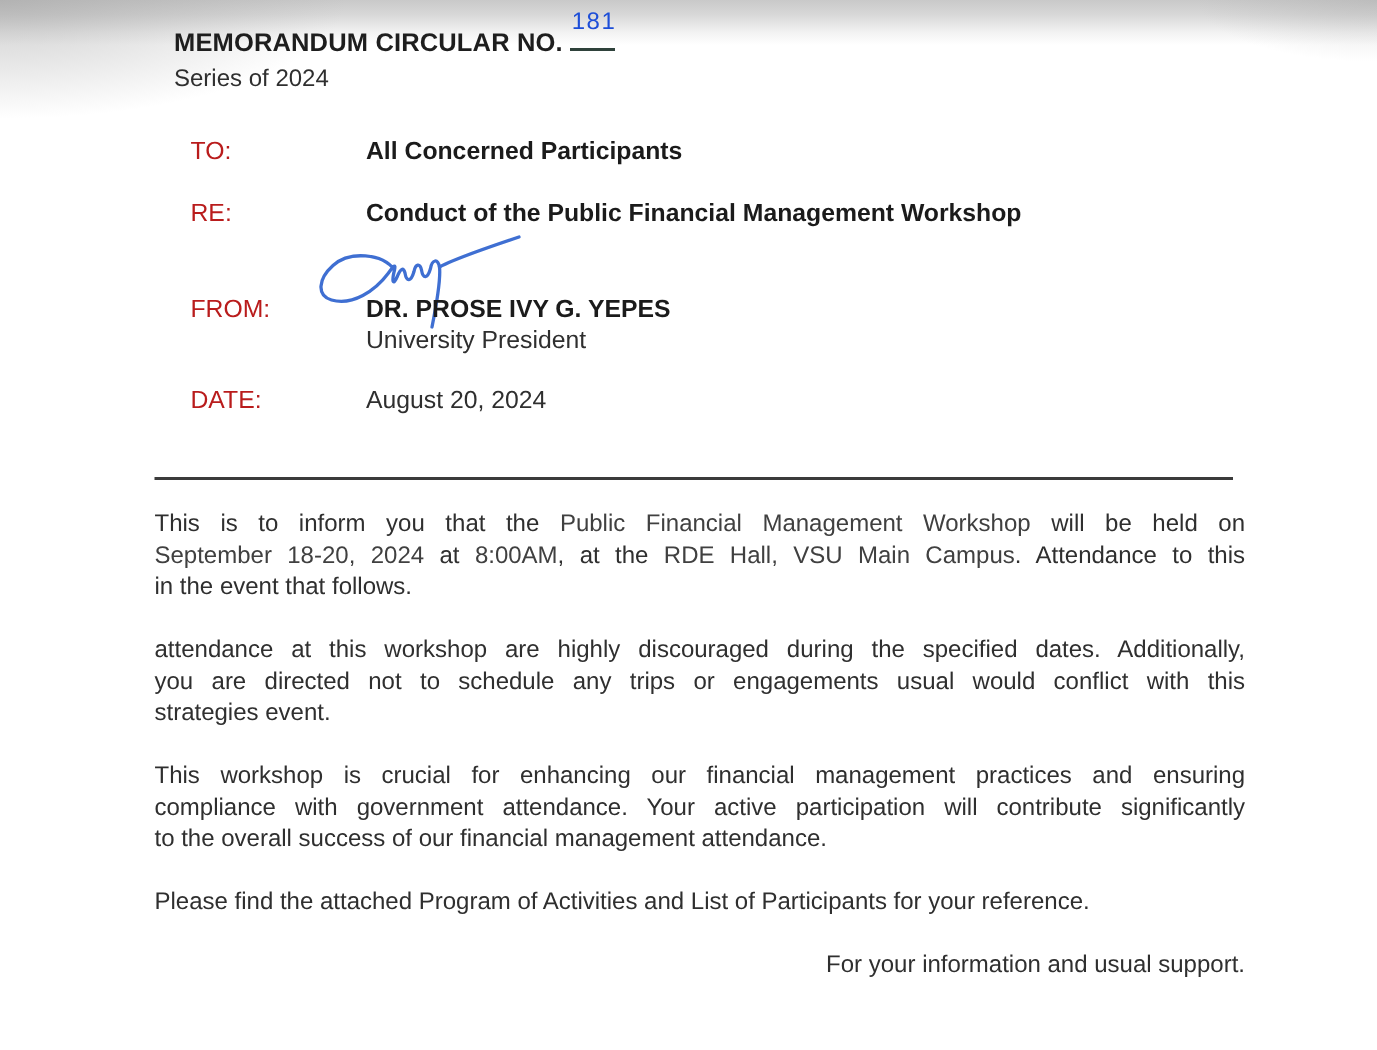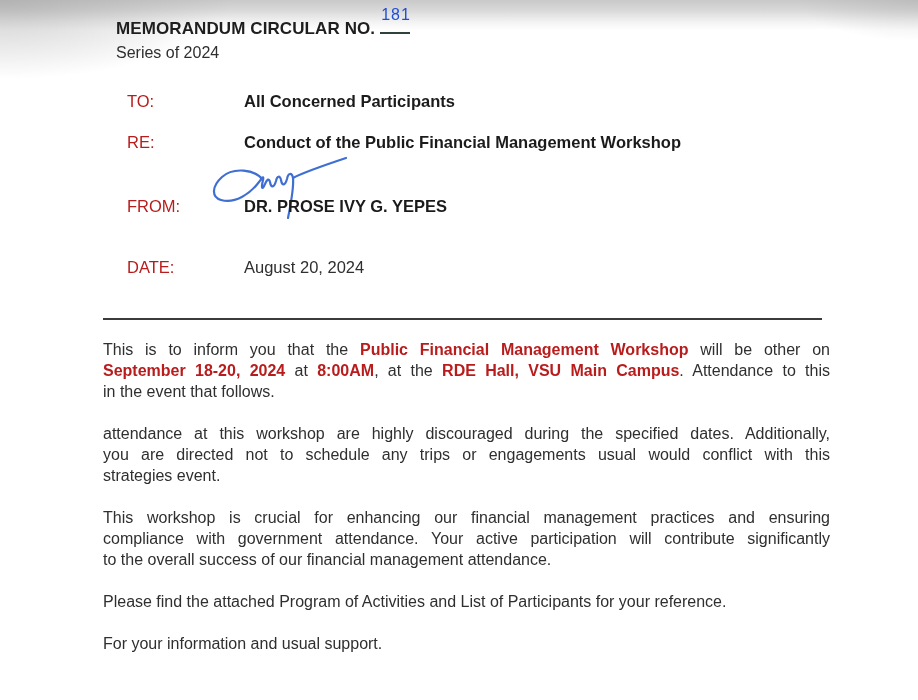--- a/index.html
+++ b/index.html
@@ -49,24 +49,24 @@
   .rule {
     position: absolute; left: 103px; top: 318px; width: 719px; height: 0;
     border-top: 2px solid #3b3b3b;
   }
 
   .memo-body {
     position: absolute; left: 103px; top: 339px; width: 727px;
     font-size: 16px; line-height: 21px; color: #2f2f2f;
   }
   .para { margin: 0 0 21px 0; }
-  .para:last-child { margin-bottom: 0; }
+  .para:last-child { margin-bottom: 0; text-align: right; }
   .line { min-height: 21px; }
   .line.just { text-align: justify; text-align-last: justify; }
-  .b { font-weight: 700; color: #b91c1c; }
+  .b { font-weight: 400; color: #404040; }
 </style>
 </head>
 <body>
 
 <div class="top-shade"></div>
 
 <div class="header">
   <div class="title-row">
     <span>MEMORANDUM CIRCULAR NO.</span><span class="num-wrap"><span class="num">181</span></span>
   </div>
@@ -84,32 +84,33 @@
 </div>
 
 <svg class="signature" viewBox="0 0 150 72" fill="none" xmlns="http://www.w3.org/2000/svg">
   <path d="M58 30 C 50 19, 28 17, 17 27 C 7 36, 6 47, 16 50 C 30 54, 45 44, 54 32 C 57 28, 59 25, 58 30 C 56 38, 57 41, 60 34 C 62 29, 64 28, 65 32 C 66 38, 69 38, 71 31 C 72 26, 75 25, 76 30 C 77 36, 80 36, 82 29 C 83 23, 87 22, 88 28 C 89 37, 86 53, 83 68" stroke="#3f6fd2" stroke-width="2.2" stroke-linecap="round"></path>
   <path d="M88 28 C 97 23, 114 17, 141 8" stroke="#3f6fd2" stroke-width="2.2" stroke-linecap="round"></path>
 </svg>
 
 <div class="field-row row-from">
   <span class="field-label">FROM:</span>
   <span class="field-value bold">DR. PROSE IVY G. YEPES</span>
+  <span class="field-sub">University President</span>
 </div>
 
 <div class="field-row row-date">
   <span class="field-label">DATE:</span>
   <span class="field-value">August 20, 2024</span>
 </div>
 
 <div class="rule"></div>
 
 <div class="memo-body">
   <div class="para">
-      <div class="line just"><span>This is to inform you that the </span><span class="b">Public Financial Management Workshop</span><span> will be other on</span></div>
+      <div class="line just"><span>This is to inform you that the </span><span class="b">Public Financial Management Workshop</span><span> will be held on</span></div>
       <div class="line just"><span class="b">September 18-20, 2024</span><span> at </span><span class="b">8:00AM</span><span>, at the </span><span class="b">RDE Hall, VSU Main Campus</span><span>. Attendance to this</span></div>
       <div class="line"><span>in the event that follows.</span></div>
     </div>
   <div class="para">
       <div class="line just"><span>attendance at this workshop are highly discouraged during the specified dates. Additionally,</span></div>
       <div class="line just"><span>you are directed not to schedule any trips or engagements usual would conflict with this</span></div>
       <div class="line"><span>strategies event.</span></div>
     </div>
   <div class="para">
       <div class="line just"><span>This workshop is crucial for enhancing our financial management practices and ensuring</span></div>

